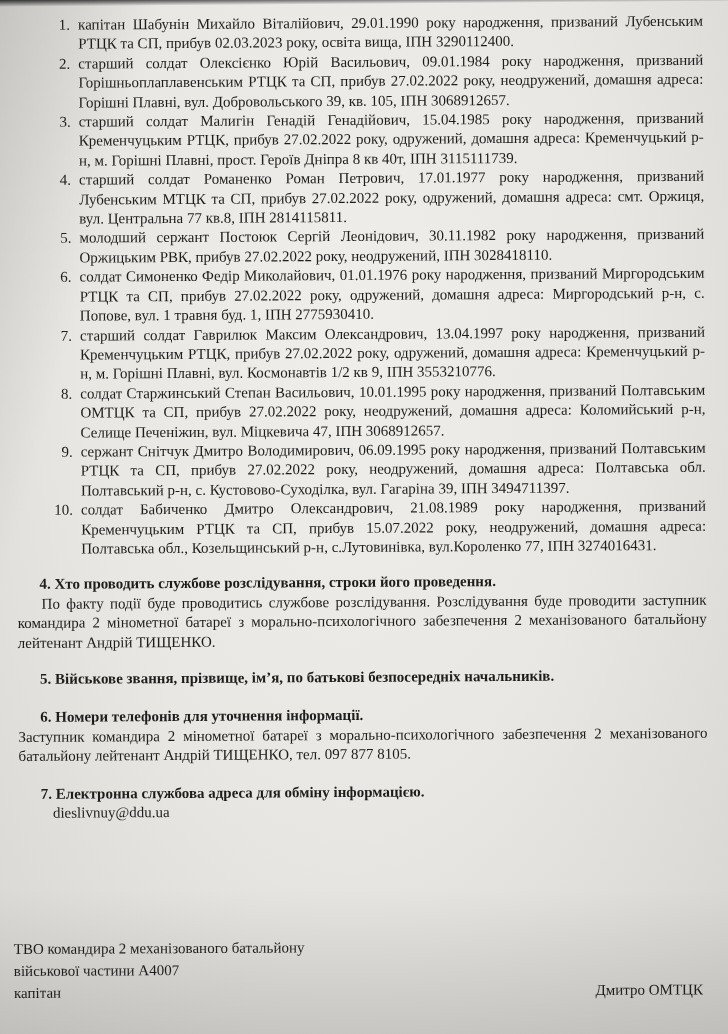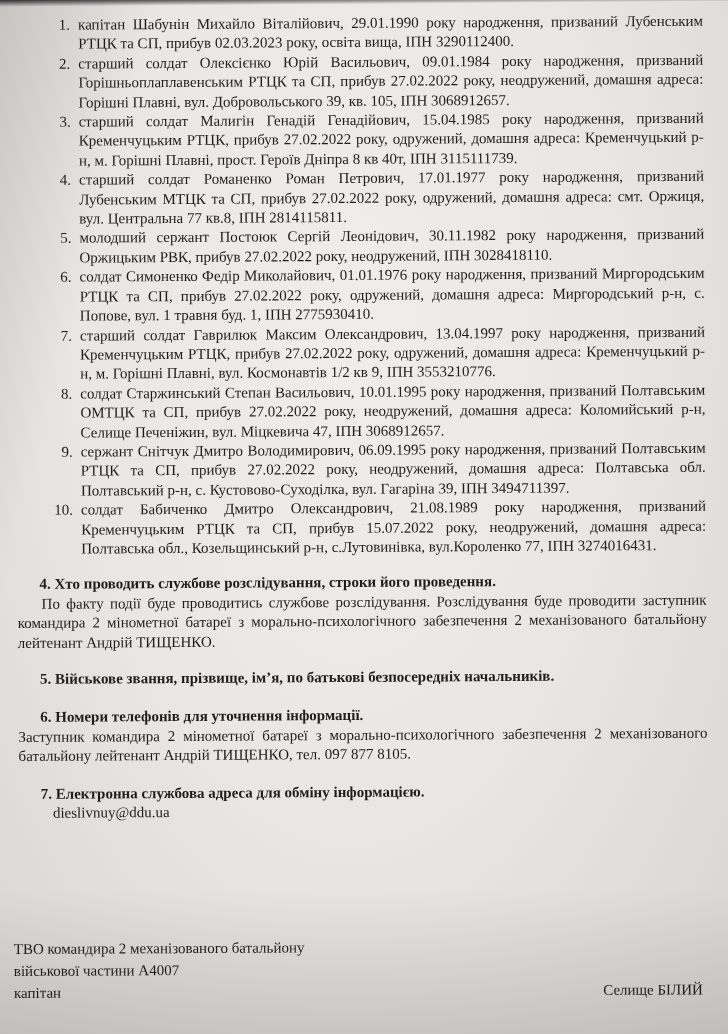--- a/index.html
+++ b/index.html
@@ -138,15 +138,15 @@
     <p class="sec-body no-indent email-line">dieslivnuy@ddu.ua</p>
 
   </div>
 
   <div class="signature">
     <div class="sig-left">
       <div>ТВО командира 2 механізованого батальйону</div>
       <div>військової частини А4007</div>
       <div>капітан</div>
     </div>
-    <div class="sig-name">Селище БІЛИЙ</div>
+    <div class="sig-name">Дмитро ОМТЦК</div>
   </div>
 </div>
 
 </body></html>

